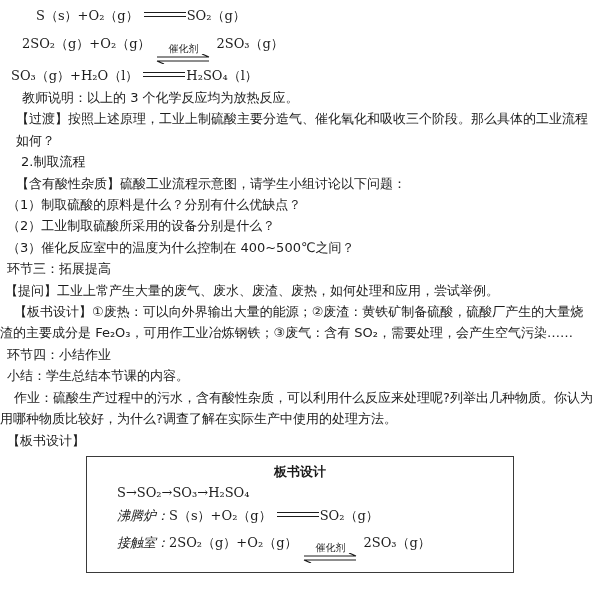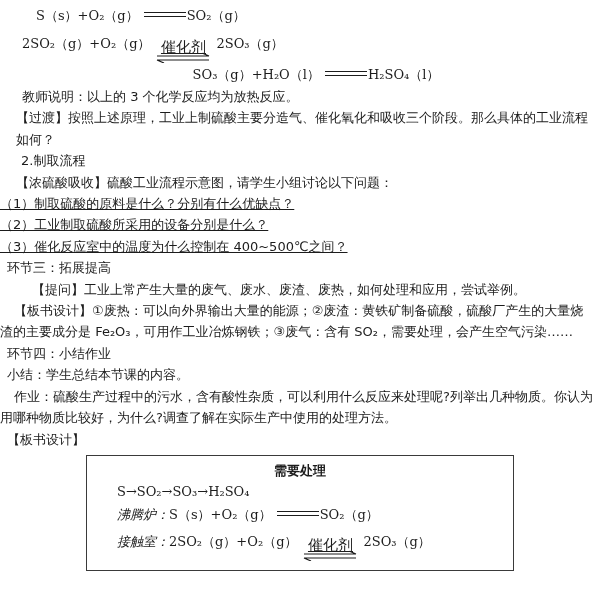--- a/index.html
+++ b/index.html
@@ -8,42 +8,42 @@
     font-family:"DejaVu Sans","Liberation Sans",sans-serif;
     color:#1c1c1c;font-size:13px;
   }
   .doc{width:600px;padding-top:4px;box-sizing:border-box;}
 
   
   .formula{font-family:"DejaVu Serif","Liberation Serif",serif;}
   .eq-line{white-space:nowrap;}
   .eq1{padding-left:36px;line-height:24px;}
   .eq2{padding-left:22px;line-height:30px;margin-top:1px;}
-  .eq3{padding-left:32px;line-height:23px;text-align:center;}
+  .eq3{padding-left:11px;line-height:23px;}
 
   .dline{
     display:inline-block;width:42px;height:5px;box-sizing:border-box;
     border-top:1.5px solid #1c1c1c;border-bottom:1.5px solid #1c1c1c;
     vertical-align:3px;margin:0 1px 0 5px;
   }
   .rarrow{
     display:inline-block;text-align:center;vertical-align:-4px;
     margin:0 4px;line-height:normal;
   }
-  .rarrow .cat{display:block;font-size:15px;line-height:11px;color:#1c1c1c;text-decoration:underline;}
+  .rarrow .cat{display:block;font-size:10px;line-height:11px;color:#1c1c1c;}
   .rarrow svg{display:block;margin:0 auto;}
 
   
   p.para{margin:0;line-height:21.4px;padding-right:4px;}
   .ind5 {padding-left:21px;}
-  .ind7 {padding-left:0;text-decoration:underline;}
+  .ind7 {padding-left:7px;}
   .ind8 {padding-left:16px;}
   .ind10{padding-left:22px;}
   .ind15{padding-left:7px;}
-  .ind17{padding-left:32px;}
+  .ind17{padding-left:5px;}
   .hang {margin-left:2px;text-indent:14px;}
 
   
   .board-box{
     margin:5px 0 0 86px;width:428px;box-sizing:border-box;
     border:1.5px solid #3a3a3a;padding:5px 10px 9px 30px;
     background:#ffffff;
   }
   .board-title{text-align:center;font-weight:bold;line-height:20px;margin-right:20px;}
   .board-flow{line-height:21px;}
@@ -67,34 +67,34 @@
           </svg></span><span>2SO₃（g）</span>
     </div>
     <div class="eq-line eq3 formula">
       <span>SO₃（g）+H₂O（l）</span><span class="dline"></span><span>H₂SO₄（l）</span>
     </div>
   </div>
 
   <p class="para ind10">教师说明：以上的 3 个化学反应均为放热反应。</p>
   <p class="para ind8">【过渡】按照上述原理，工业上制硫酸主要分造气、催化氧化和吸收三个阶段。那么具体的工业流程如何？</p>
   <p class="para ind5">2.制取流程</p>
-  <p class="para ind8">【浓硫酸吸收】硫酸工业流程示意图，请学生小组讨论以下问题：</p>
+  <p class="para ind8">【含有酸性杂质】硫酸工业流程示意图，请学生小组讨论以下问题：</p>
   <p class="para ind7">（1）制取硫酸的原料是什么？分别有什么优缺点？</p>
   <p class="para ind7">（2）工业制取硫酸所采用的设备分别是什么？</p>
   <p class="para ind7">（3）催化反应室中的温度为什么控制在 400~500℃之间？</p>
   <p class="para ind15">环节三：拓展提高</p>
   <p class="para ind17">【提问】工业上常产生大量的废气、废水、废渣、废热，如何处理和应用，尝试举例。</p>
   <p class="para hang">【板书设计】①废热：可以向外界输出大量的能源；②废渣：黄铁矿制备硫酸，硫酸厂产生的大量烧渣的主要成分是 Fe₂O₃，可用作工业冶炼钢铁；③废气：含有 SO₂，需要处理，会产生空气污染……</p>
   <p class="para ind15">环节四：小结作业</p>
   <p class="para ind15">小结：学生总结本节课的内容。</p>
   <p class="para hang">作业：硫酸生产过程中的污水，含有酸性杂质，可以利用什么反应来处理呢?列举出几种物质。你认为用哪种物质比较好，为什么?调查了解在实际生产中使用的处理方法。</p>
   <p class="para ind15">【板书设计】</p>
 
   <div class="board-box">
-    <div class="board-title">需要处理</div>
+    <div class="board-title">板书设计</div>
     <div class="board-flow formula">S→SO₂→SO₃→H₂SO₄</div>
 
     <div class="board-row formula">
       <span class="rlabel">沸腾炉：</span><span>S（s）+O₂（g）</span><span class="dline"></span><span>SO₂（g）</span>
     </div>
 
     <div class="board-row rev formula">
       <span class="rlabel">接触室：</span><span>2SO₂（g）+O₂（g）</span><span class="rarrow"><span class="cat">催化剂</span><svg width="58" height="10" viewBox="0 0 58 10">
             <path d="M3 3 H55 M55 3 L48 0" stroke="#1c1c1c" stroke-width="1.2" fill="none"></path>
             <path d="M3 7 H55 M3 7 L10 10" stroke="#1c1c1c" stroke-width="1.2" fill="none"></path>

